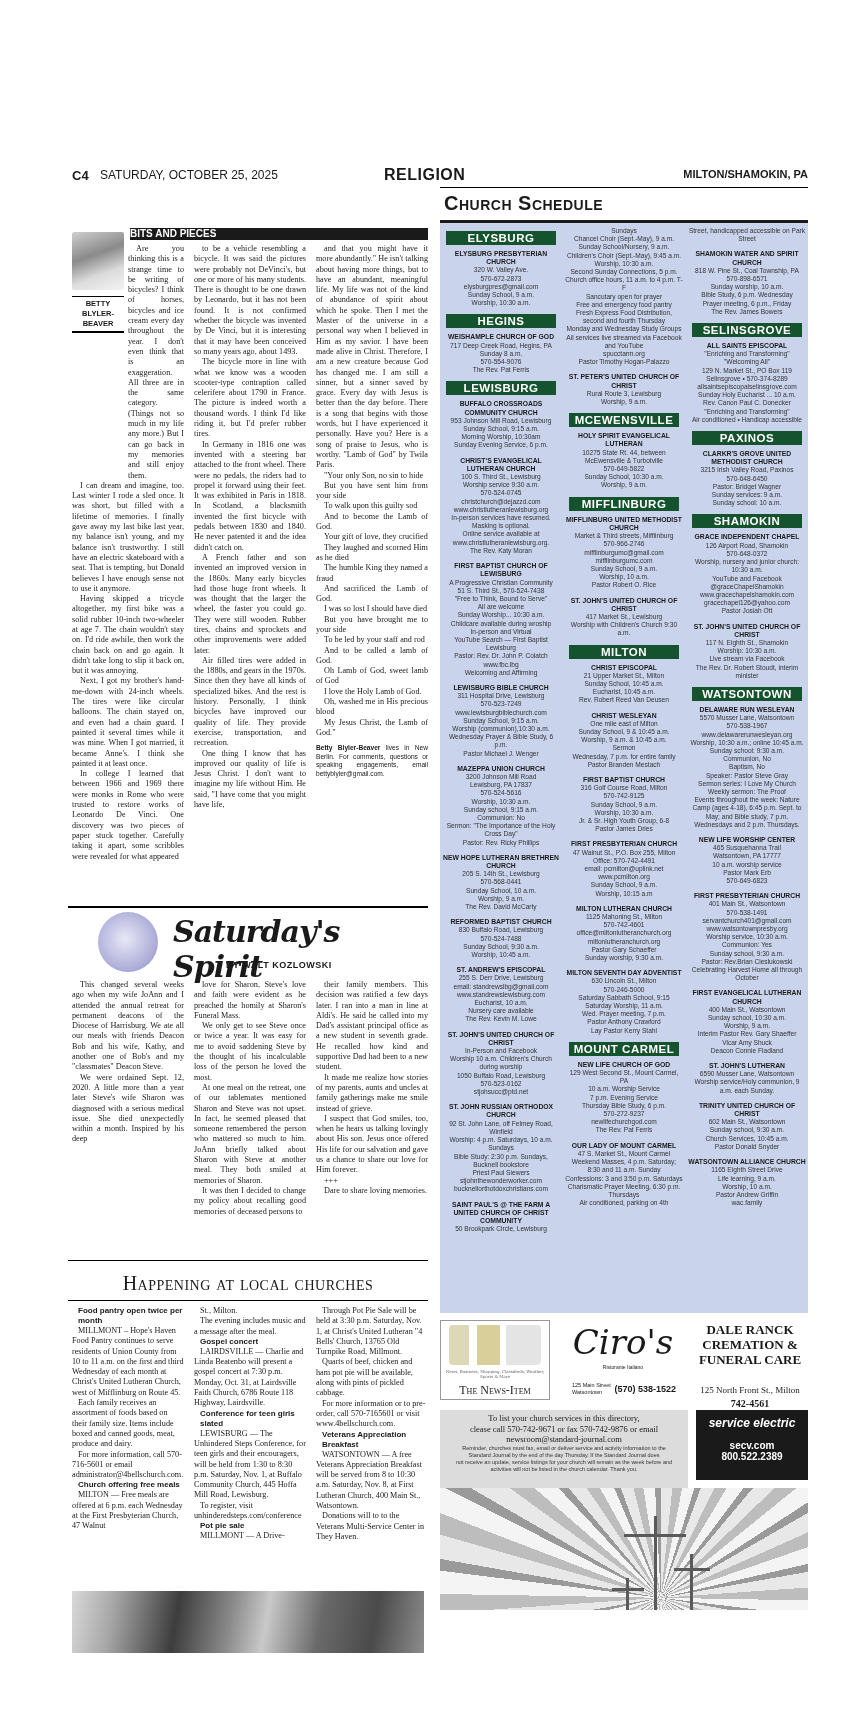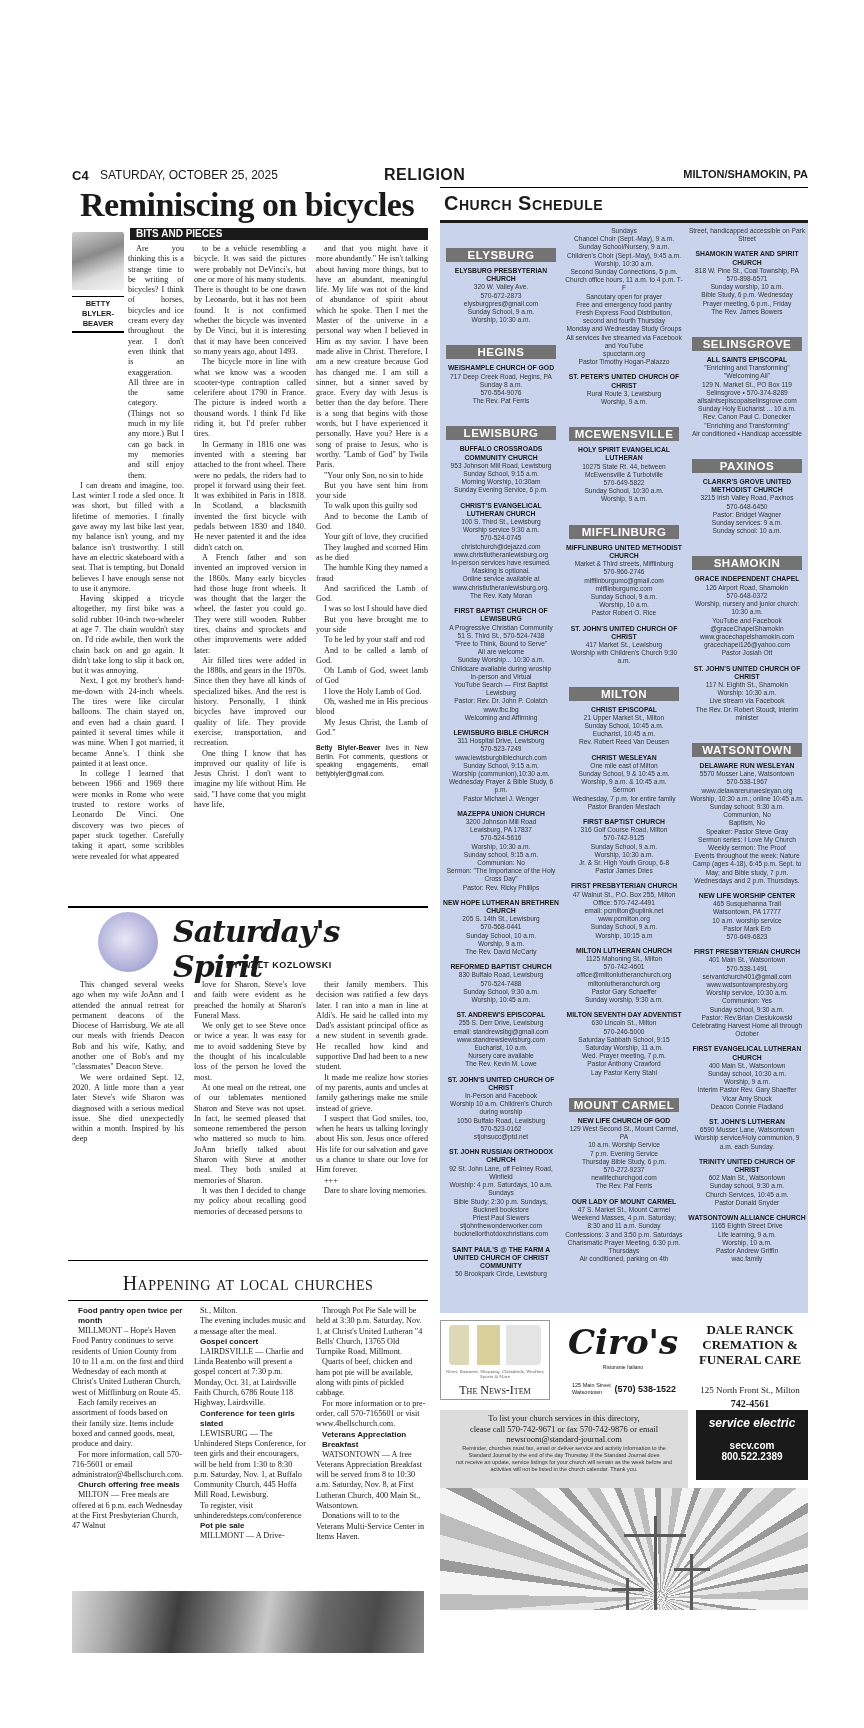--- a/index.html
+++ b/index.html
@@ -5,21 +5,21 @@
 *{box-sizing:border-box;margin:0;padding:0}
 body{width:864px;height:1728px;background:#fff;font-family:"DejaVu Serif",serif;color:#1a1a1a;position:relative;overflow:hidden}
 .page{position:absolute;left:68px;top:0;width:740px;height:1728px}
 .masthead{position:absolute;top:166px;left:0;width:740px;height:18px;font-family:"Liberation Sans",sans-serif}
 .masthead .pg{position:absolute;left:4px;top:2px;font-weight:bold;font-size:13px}
 .masthead .date{position:absolute;left:32px;top:2px;font-size:12px}
 .masthead .sec{position:absolute;left:316px;top:0;font-weight:bold;font-size:16px;letter-spacing:.5px}
 .masthead .loc{position:absolute;right:0;top:2px;font-weight:bold;font-size:11px}
 .headline{position:absolute;left:12px;top:186px;font-family:"Liberation Serif",serif;font-weight:bold;font-size:34px;letter-spacing:-.5px}
 .left{position:absolute;left:0;top:228px;width:360px}
-.bitsbar{position:absolute;left:62px;top:0;width:298px;height:12px;background:#1a1a1a;color:#fff;font-family:"Liberation Sans",sans-serif;font-weight:bold;font-size:10px;padding-left:6px;line-height:12px}
+.bitsbar{position:absolute;left:62px;top:0;width:298px;height:12px;background:#1a1a1a;color:#fff;font-family:"Liberation Sans",sans-serif;font-weight:bold;font-size:10px;line-height:12px}
 .photo{position:absolute;left:4px;top:4px;width:52px;height:58px;background:linear-gradient(160deg,#cfcfcf,#8a8a8a 40%,#dcdcdc 70%,#f3f3f3);border-radius:2px}
 .byline{position:absolute;left:4px;top:68px;width:52px;text-align:center;font-family:"Liberation Sans",sans-serif;font-weight:bold;font-size:7.5px;line-height:10px;border-top:1px solid #000;border-bottom:2px solid #000;padding:2px 0}
 .col{position:absolute;font-size:8.2px;line-height:10.3px;text-align:justify;font-family:"Liberation Serif",serif}
 .col p{text-indent:8px}
 .bio{font-family:"Liberation Sans",sans-serif;font-size:6.6px;line-height:8.5px;margin-top:6px}
 .bio b{font-weight:bold}
 .rule{position:absolute;left:0;height:1px;background:#000}
 .spirit{position:absolute;left:0;top:908px;width:360px;height:70px}
 .dove{position:absolute;left:30px;top:4px;width:60px;height:60px;border-radius:50%;background:radial-gradient(circle at 45% 45%,#e8e8f8,#a9a9d6 70%,#8c8cc8)}
 .spirit .title{position:absolute;left:105px;top:6px;font-family:"DejaVu Serif",serif;font-style:italic;font-weight:bold;font-size:30px;letter-spacing:-1px}
@@ -28,30 +28,30 @@
 .hcol{position:absolute;font-size:8.2px;line-height:10.3px;font-family:"Liberation Serif",serif}
 .hcol p{text-indent:6px}
 .hcol h4{font-family:"Liberation Sans",sans-serif;font-weight:bold;font-size:8px;padding-left:6px;line-height:10px}
 .bible-img{position:absolute;left:4px;top:1591px;width:352px;height:62px;background:linear-gradient(100deg,#d9d9d9 0%,#a7a7a7 12%,#3d3d3d 30%,#8a8a8a 45%,#c9c9c9 55%,#6a6a6a 70%,#4a4a4a 85%,#8d8d8d 100%)}
 .right{position:absolute;left:372px;top:180px;width:368px}
 .cs-title{position:absolute;left:4px;top:12px;font-family:"Liberation Sans",sans-serif;font-weight:bold;font-size:20px;font-variant:small-caps;letter-spacing:.5px}
 .cs-top{position:absolute;left:0;top:7px;width:368px;height:1px;background:#000}
 .cs-bot{position:absolute;left:0;top:40px;width:368px;height:3px;background:#1a1a1a}
 .sched{position:absolute;left:0;top:43px;width:368px;height:1090px;background:#c9d3ec}
 .scol{position:absolute;top:4px;width:118px;text-align:center;font-family:"Liberation Sans",sans-serif;font-size:6.6px;line-height:8.2px;color:#333}
-.town{background:#737373;color:#fff;font-weight:bold;font-size:11.5px;line-height:14px;margin:21px 4px 5px;letter-spacing:.5px}
+.town{background:#14532d;color:#fff;font-weight:bold;font-size:11.5px;line-height:14px;margin:4px 4px 5px;letter-spacing:.5px}
 .ch{margin-bottom:7px}
 .ch .n{font-weight:bold;color:#1a1a1a;font-size:6.8px}
 .ads{position:absolute;left:0;top:1140px;width:368px;height:82px}
 .ad1{position:absolute;left:0;top:0;width:110px;height:80px;border:1px solid #999;background:#fff;text-align:center}
 .ad1 .bags{height:40px;margin:4px 8px;background:linear-gradient(90deg,#ddd9b8 0 22%,#fff 22% 30%,#d8cf9a 30% 55%,#fff 55% 62%,#e4e4e4 62% 100%);border-radius:4px}
 .ad1 .nm{font-family:"Liberation Serif",serif;font-size:12px;font-variant:small-caps;margin-top:4px}
 .ad1 .tag{font-size:4px;color:#666}
 .ad2{position:absolute;left:128px;top:0;width:110px;height:80px;text-align:center}
-.ad2 .logo{font-family:"DejaVu Serif",serif;font-style:italic;font-weight:bold;font-size:34px;line-height:44px}
+.ad2 .logo{font-family:"DejaVu Serif",serif;font-style:italic;font-weight:normal;font-size:34px;line-height:44px}
 .ad2 .sub{font-family:"Liberation Sans",sans-serif;font-size:5px}
 .ad2 .addr{position:absolute;left:4px;top:62px;font-family:"Liberation Sans",sans-serif;font-size:5.5px;line-height:7px;text-align:left}
 .ad2 .ph{position:absolute;right:2px;top:64px;font-family:"Liberation Sans",sans-serif;font-weight:bold;font-size:9px}
 .ad3{position:absolute;left:252px;top:2px;width:116px;text-align:center;font-family:"Liberation Serif",serif;font-weight:bold}
 .ad3 .l{font-size:13px;line-height:15px}
 .ad3 .addr{font-weight:normal;font-size:9px;margin-top:18px}
 .ad3 .ph{font-size:10px;margin-top:3px}
 .listbox{position:absolute;left:0;top:1230px;width:248px;height:79px;background:#dcdcdc;text-align:center;padding-top:3px}
 .listbox .big{font-family:"Liberation Serif",serif;font-size:8.5px;line-height:10.5px}
 .listbox .sm{font-family:"Liberation Sans",sans-serif;font-size:5.5px;line-height:7px;color:#333}
@@ -67,21 +67,20 @@
 
 <div class="page">
 
   <div class="masthead">
     <span class="pg">C4</span>
     <span class="date">SATURDAY, OCTOBER 25, 2025</span>
     <span class="sec">RELIGION</span>
     <span class="loc">MILTON/SHAMOKIN, PA</span>
   </div>
 
-  <div class="headline">Reminiscing on bicycles</div>
 
   <div class="left">
     <div class="photo"></div>
     <div class="byline">BETTY BLYLER-BEAVER</div>
     <div class="bitsbar">BITS AND PIECES</div>
 
     <div class="col" id="a1" style="left: 4px; top: 16px; width: 112px; padding-left: 0px;">
         <p style="margin-left: 56px;">Are you thinking this is a strange time to be writing of bicycles? I think of horses, bicycles and ice cream every day throughout the year. I don't even think that is an exaggeration. All three are in the same category. (Things not so much in my life any more.) But I can go back in my memories and still enjoy them.</p>
         <p>I can dream and imagine, too. Last winter I rode a sled once. It was short, but filled with a lifetime of memories. I finally gave away my last bike last year, my balance isn't young, and my balance isn't trustworthy. I still have an electric skateboard with a seat. That is tempting, but Donald believes I have enough sense not to use it anymore.</p>
         <p>Having skipped a tricycle altogether, my first bike was a solid rubber 10-inch two-wheeler at age 7. The chain wouldn't stay on. I'd ride awhile, then work the chain back on and go again. It didn't take long to slip it back on, but it was annoying.</p>
@@ -168,21 +167,21 @@
       <p>To register, visit unhinderedsteps.com/conference</p>
       <h4>Pot pie sale</h4>
       <p>MILLMONT — A Drive-</p>
     </div>
   <div class="hcol" id="h3" style="left:248px;top:1306px;width:112px">
       <p>Through Pot Pie Sale will be held at 3:30 p.m. Saturday, Nov. 1, at Christ's United Lutheran "4 Bells' Church, 13765 Old Turnpike Road, Millmont.</p>
       <p>Quarts of beef, chicken and ham pot pie will be available, along with pints of pickled cabbage.</p>
       <p>For more information or to pre-order, call 570-7165601 or visit www.4bellschurch.com.</p>
       <h4>Veterans Appreciation Breakfast</h4>
       <p>WATSONTOWN — A free Veterans Appreciation Breakfast will be served from 8 to 10:30 a.m. Saturday, Nov. 8, at First Lutheran Church, 400 Main St., Watsontown.</p>
-      <p>Donations will to to the Veterans Multi-Service Center in Items Haven.</p>
+      <p>Donations will to to the Veterans Multi-Service Center in They Haven.</p>
     </div>
 
   <div class="bible-img"></div>
 
   <div class="right">
     <div class="cs-top"></div>
     <div class="cs-title">Church Schedule</div>
     <div class="cs-bot"></div>
     <div class="sched">
       <div class="scol" id="c0" style="left:2px">

